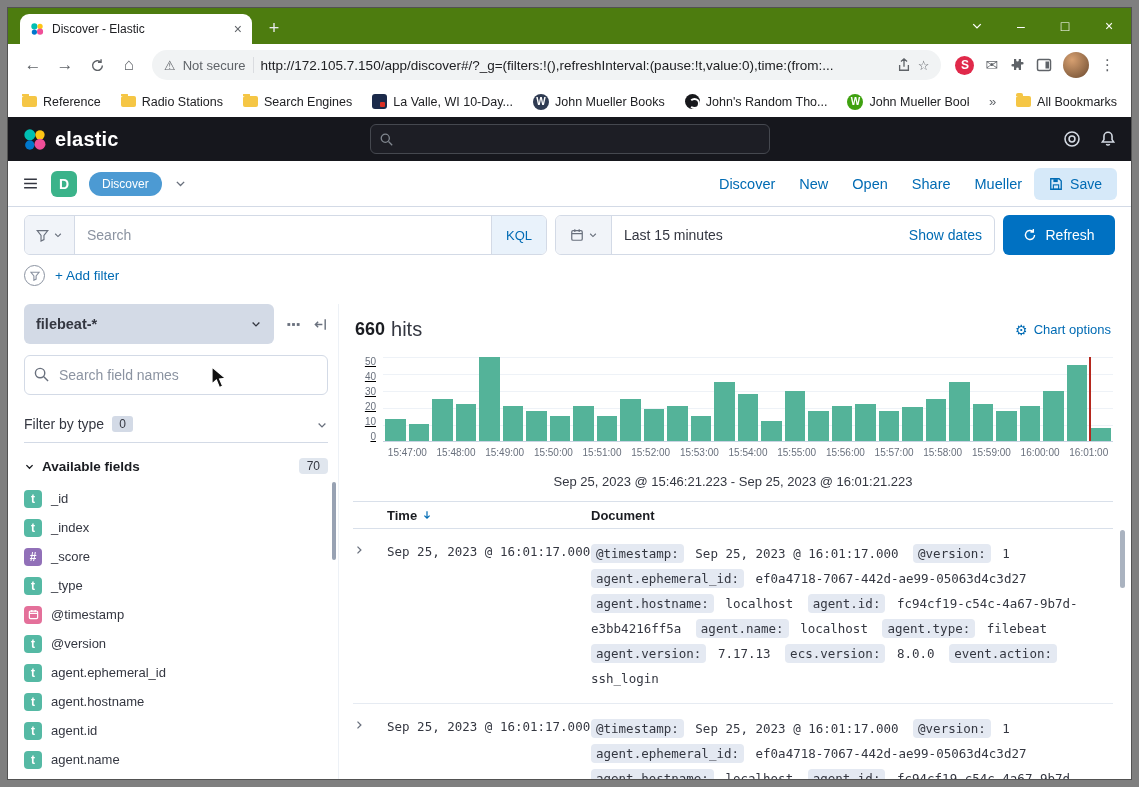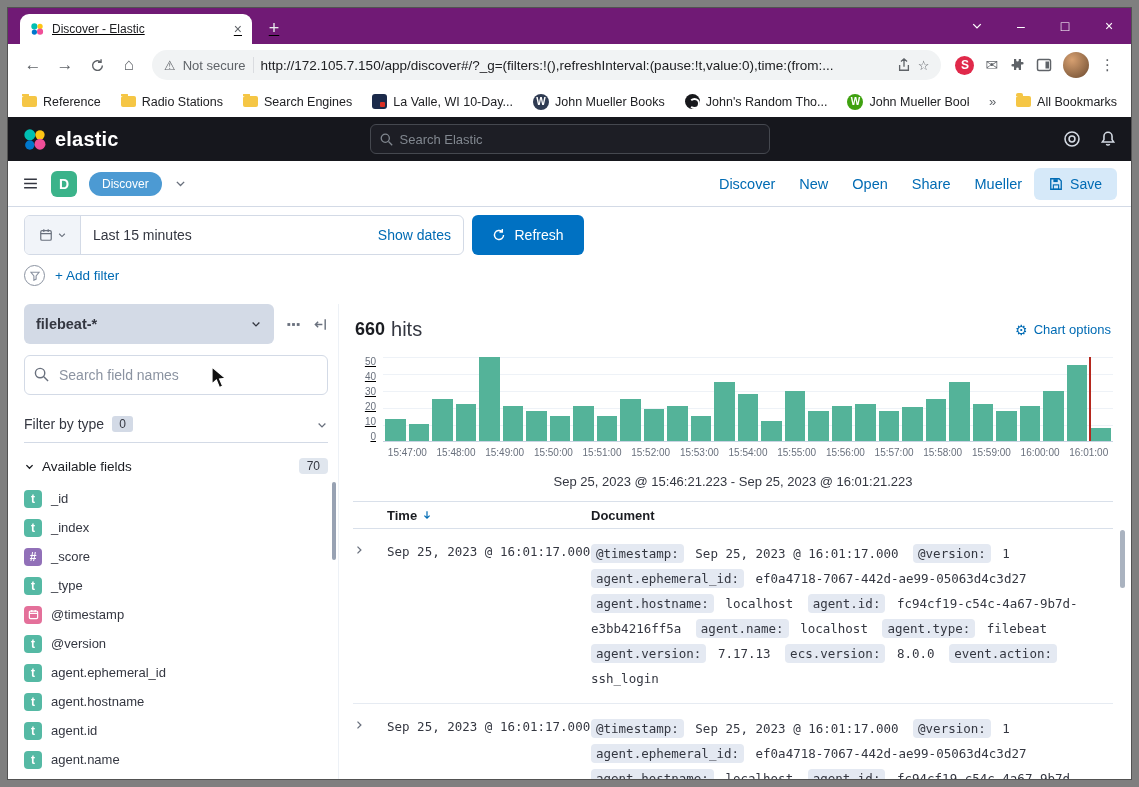--- a/index.html
+++ b/index.html
@@ -1,21 +1,21 @@
 <!DOCTYPE html>
 <html><head>
 <meta charset="utf-8">
 <style>
 *{box-sizing:border-box;margin:0;padding:0;}
 html,body{width:1139px;height:787px;}
 body{background:#7f7f7f;font-family:"Liberation Sans","DejaVu Sans",sans-serif;position:relative;overflow:hidden;}
 .window{position:absolute;left:8px;top:8px;width:1123px;height:771px;background:#fff;display:flex;flex-direction:column;overflow:hidden;box-shadow:0 0 0 1px rgba(0,0,0,.35);}
 
 
-.titlebar{flex:0 0 36px;background:#701a75;display:flex;align-items:flex-end;position:relative;text-decoration:underline;}
+.titlebar{flex:0 0 36px;background:#4d7c0f;display:flex;align-items:flex-end;position:relative;}
 .tab{height:30px;margin-left:12px;background:#fff;border-radius:9px 9px 0 0;display:flex;align-items:center;gap:8px;padding:0 10px;width:232px;}
 .tab-title{font-size:12px;color:#202124;flex:1;white-space:nowrap;overflow:hidden;}
 .tab-close{color:#5f6368;font-size:14px;line-height:1;cursor:default;}
 .newtab{color:#e8eaed;font-size:18px;margin:0 0 5px 10px;width:24px;text-align:center;}
 .win-controls{position:absolute;right:0;top:0;height:36px;display:flex;align-items:center;}
 .win-btn{width:44px;height:36px;display:flex;align-items:center;justify-content:center;color:#fff;font-size:14px;}
 
 .toolbar{flex:0 0 42px;display:flex;align-items:center;padding:0 10px;gap:2px;background:#fff;}
 .nav-icon{width:30px;height:30px;display:flex;align-items:center;justify-content:center;color:#5f6368;font-size:17px;border-radius:50%;}
 .omnibox{flex:1;height:30px;background:#f1f3f4;border-radius:15px;display:flex;align-items:center;padding:0 12px;gap:7px;margin:0 6px;font-size:13px;color:#5f6368;min-width:0;}
@@ -78,21 +78,21 @@
 .index-pill{flex:0 0 250px;height:40px;background:#d3dae6;border-radius:6px;display:flex;align-items:center;justify-content:space-between;padding:0 12px;font-weight:bold;font-size:14.5px;color:#343741;}
 .side-icons{display:flex;gap:12px;color:#69707d;align-items:center;}
 .fieldsearch{position:relative;margin-top:11px;border-radius:18px;}
 .fieldsearch input{width:100%;height:40px;border:1px solid #d3dae6;border-radius:6px;padding:0 10px 0 34px;font-size:14px;color:#343741;outline:none;font-family:inherit;}
 .fieldsearch input::placeholder{color:#8b93a1;}
 .fieldsearch .mag{position:absolute;left:10px;top:12px;color:#69707d;}
 .ftype{margin-top:10px;height:38px;display:flex;align-items:center;gap:8px;border-bottom:1px solid #d3dae6;font-size:14px;color:#343741;}
 .count-badge{background:#d3dae6;border-radius:3px;padding:1px 7px;font-size:12px;color:#343741;}
 .ftype .chev{margin-left:auto;color:#69707d;}
 .avail{margin-top:15px;display:flex;align-items:center;gap:7px;}
-.avail-label{font-size:13.5px;font-weight:normal;color:#1a1c21;}
+.avail-label{font-size:13.5px;font-weight:bold;color:#1a1c21;}
 .avail-badge{margin-left:auto;background:#e0e6ee;border-radius:4px;padding:1px 8px;font-size:12px;color:#343741;}
 .field-list{margin-top:10px;}
 .field-row{height:29px;display:flex;align-items:center;gap:9px;font-size:13px;color:#343741;}
 .ficon{width:18px;height:18px;border-radius:4px;display:flex;align-items:center;justify-content:center;font-size:12px;font-weight:bold;color:#fff;flex:0 0 18px;}
 .ficon.string{background:#55b9a4;}
 .ficon.number{background:#9170b8;}
 .ficon.date{background:#e4709a;}
 .sb-thumb{position:absolute;width:4px;border-radius:2px;background:#98a2b3;}
 
 main{flex:1;min-width:0;padding:4px 18px 0 14px;position:relative;border-left:1px solid #edf1f6;}
@@ -244,21 +244,20 @@
           <circle cx="10" cy="23" r="6" fill="#0077cc"></circle>
           <circle cx="23" cy="22" r="7" fill="#f04e98"></circle>
         </svg>
       <span class="brand">elastic</span>
     </div>
     <div class="esearch">
       <svg width="13" height="13" viewBox="0 0 16 16">
           <circle cx="6.5" cy="6.5" r="5" fill="none" stroke="#81878f" stroke-width="1.6"></circle>
           <path d="M10.5 10.5L15 15" stroke="#81878f" stroke-width="1.6"></path>
         </svg>
-      <input placeholder="Search Elastic" style="">
     </div>
     <div class="eh-icons">
       <span>
           <svg width="18" height="18" viewBox="0 0 16 16">
             <circle cx="8" cy="8" r="6.2" fill="none" stroke="#d4dae3" stroke-width="1.4"></circle>
             <circle cx="8" cy="8" r="2.6" fill="none" stroke="#d4dae3" stroke-width="1.4"></circle>
           </svg>
         </span>
       <span>
           <svg width="18" height="18" viewBox="0 0 16 16">
@@ -293,20 +292,32 @@
       <svg width="14" height="14" viewBox="0 0 16 16">
           <path d="M2 2h9.5L14 4.5V14H2z" fill="none" stroke="#006bb4" stroke-width="1.5"></path>
           <rect x="5" y="9" width="6" height="5" fill="none" stroke="#006bb4" stroke-width="1.3"></rect>
           <rect x="5" y="2.5" width="5" height="3.3" fill="#006bb4"></rect>
         </svg>
       <span>Save</span>
     </button>
   </div>
 
   <div class="qbar">
+    <div class="search-group">
+      <span class="prepend">
+        <svg width="13" height="13" viewBox="0 0 16 16">
+            <path d="M1.5 2h13L9.8 7.8V13l-3.6 1.8V7.8z" fill="none" stroke="#69707d" stroke-width="1.4"></path>
+          </svg>
+        <svg width="10" height="10" viewBox="0 0 16 16">
+            <path d="M3.5 6l4.5 4.5L12.5 6" fill="none" stroke="#69707d" stroke-width="1.8"></path>
+          </svg>
+      </span>
+      <input placeholder="Search" style="">
+      <span class="kql">KQL</span>
+    </div>
     <div class="date-group">
       <span class="date-prepend">
         <svg width="14" height="14" viewBox="0 0 16 16">
             <rect x="2" y="3" width="12" height="11" rx="1.5" fill="none" stroke="#69707d" stroke-width="1.4"></rect>
             <path d="M2 6.5h12M5.5 1.5v3M10.5 1.5v3" stroke="#69707d" stroke-width="1.4"></path>
           </svg>
         <svg width="10" height="10" viewBox="0 0 16 16">
             <path d="M3.5 6l4.5 4.5L12.5 6" fill="none" stroke="#69707d" stroke-width="1.8"></path>
           </svg>
       </span>

